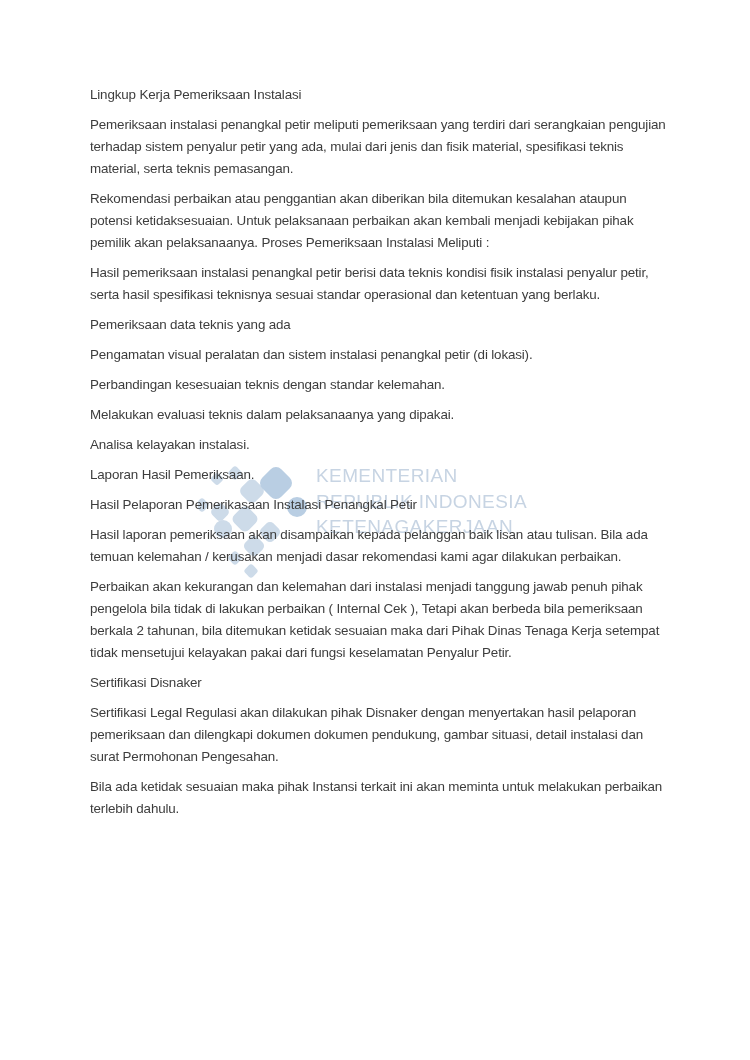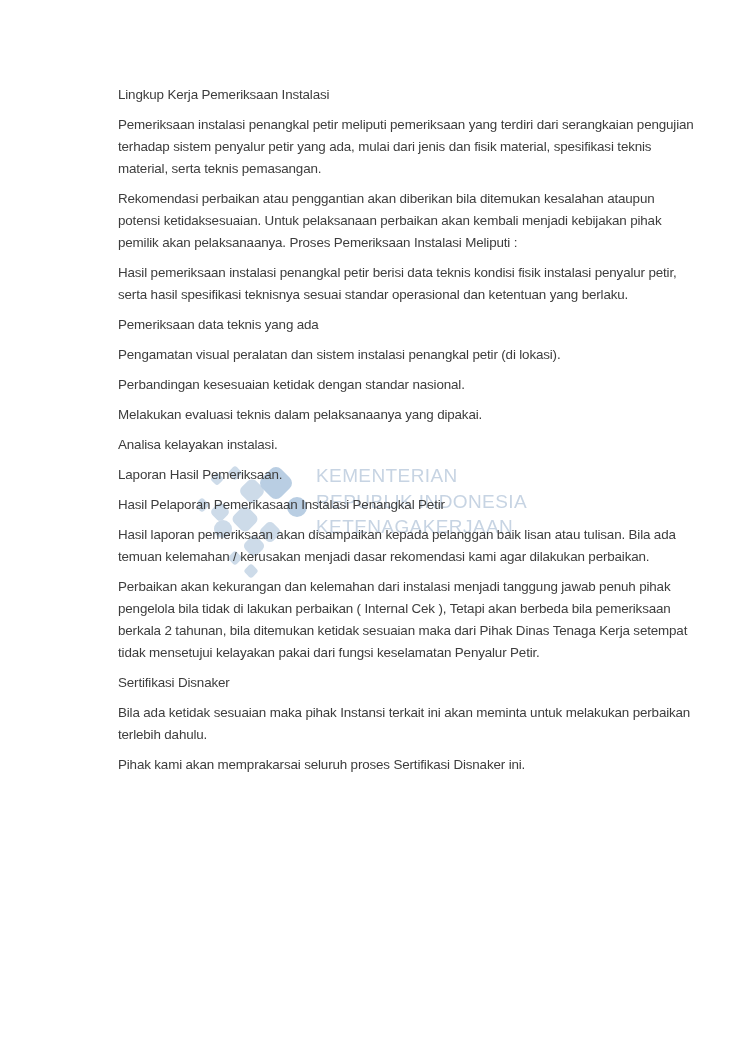--- a/index.html
+++ b/index.html
@@ -42,21 +42,20 @@
   .content {
     position: absolute;
     left: 90px;
     top: 84px;
     width: 578px;
     z-index: 1;
     font-size: 13.4px;
     line-height: 22px;
     letter-spacing: -0.15px;
     color: var(--text-color, #3d3d3d);
-    margin-left: 28px;
   }
   .para { margin: 0 0 8px 0; }
 </style>
 </head>
 <body>
 
 <div class="page">
 
   <div class="watermark">
     <svg class="wm-logo" width="114" height="118" viewBox="0 0 114 118" xmlns="http://www.w3.org/2000/svg">
@@ -88,25 +87,25 @@
       </div>
   </div>
 
   <div class="content">
       <p class="para">Lingkup Kerja Pemeriksaan Instalasi</p>
       <p class="para">Pemeriksaan instalasi penangkal petir meliputi pemeriksaan yang terdiri dari serangkaian pengujian terhadap sistem penyalur petir yang ada, mulai dari jenis dan fisik material, spesifikasi teknis material, serta teknis pemasangan.</p>
       <p class="para">Rekomendasi perbaikan atau penggantian akan diberikan bila ditemukan kesalahan ataupun potensi ketidaksesuaian. Untuk pelaksanaan perbaikan akan kembali menjadi kebijakan pihak pemilik akan pelaksanaanya. Proses Pemeriksaan Instalasi Meliputi :</p>
       <p class="para">Hasil pemeriksaan instalasi penangkal petir berisi data teknis kondisi fisik instalasi penyalur petir, serta hasil spesifikasi teknisnya sesuai standar operasional dan ketentuan yang berlaku.</p>
       <p class="para">Pemeriksaan data teknis yang ada</p>
       <p class="para">Pengamatan visual peralatan dan sistem instalasi penangkal petir (di lokasi).</p>
-      <p class="para">Perbandingan kesesuaian ketidak dengan standar nasional.</p>
+      <p class="para">Perbandingan kesesuaian teknis dengan standar kelemahan.</p>
       <p class="para">Melakukan evaluasi teknis dalam pelaksanaanya yang dipakai.</p>
       <p class="para">Analisa kelayakan instalasi.</p>
       <p class="para">Laporan Hasil Pemeriksaan.</p>
       <p class="para">Hasil Pelaporan Pemerikasaan Instalasi Penangkal Petir</p>
       <p class="para">Hasil laporan pemeriksaan akan disampaikan kepada pelanggan baik lisan atau tulisan. Bila ada temuan kelemahan / kerusakan menjadi dasar rekomendasi kami agar dilakukan perbaikan.</p>
       <p class="para">Perbaikan akan kekurangan dan kelemahan dari instalasi menjadi tanggung jawab penuh pihak pengelola bila tidak di lakukan perbaikan ( Internal Cek ), Tetapi akan berbeda bila pemeriksaan berkala 2 tahunan, bila ditemukan ketidak sesuaian maka dari Pihak Dinas Tenaga Kerja setempat tidak mensetujui kelayakan pakai dari fungsi keselamatan Penyalur Petir.</p>
       <p class="para">Sertifikasi Disnaker</p>
+      <p class="para">Sertifikasi Legal Regulasi akan dilakukan pihak Disnaker dengan menyertakan hasil pelaporan pemeriksaan dan dilengkapi dokumen dokumen pendukung, gambar situasi, detail instalasi dan surat Permohonan Pengesahan.</p>
       <p class="para">Bila ada ketidak sesuaian maka pihak Instansi terkait ini akan meminta untuk melakukan perbaikan terlebih dahulu.</p>
-      <p class="para">Pihak kami akan memprakarsai seluruh proses Sertifikasi Disnaker ini.</p>
     </div>
 
 </div>
 
 </body></html>

